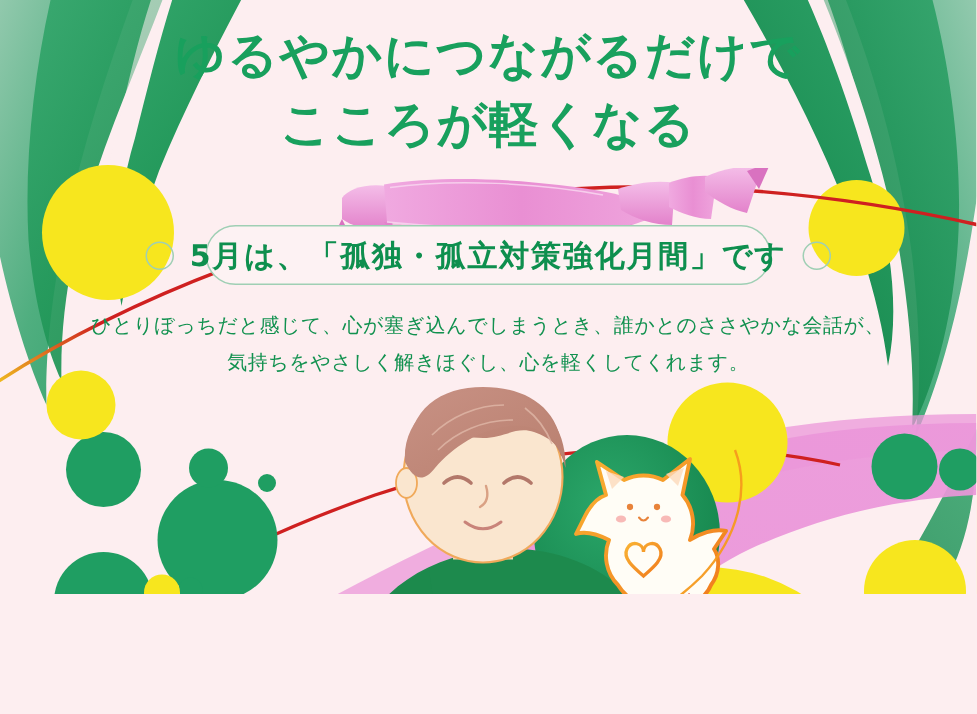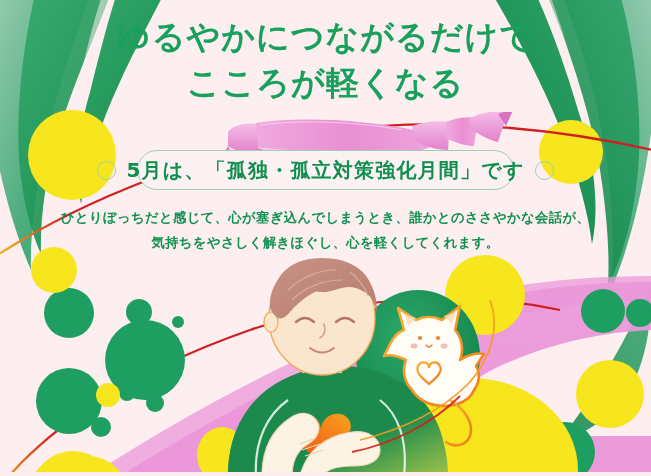--- a/index.html
+++ b/index.html
@@ -2,21 +2,21 @@
 <html><head>
 <meta charset="utf-8">
 <style>
   html,body{margin:0;padding:0;}
   body{
     width:651px;height:476px;overflow:hidden;
     font-family:"DejaVu Sans","Liberation Sans",sans-serif;
     background:#fdeef0;
   }
   #poster{
-    position:relative;width:651px;height:472px;overflow:hidden;
+    position:relative;width:651px;height:396px;overflow:hidden;
     background:#fef9c3;
   }
   #bg-svg{position:absolute;left:0;top:0;width:651px;height:476px;}
 
   
   #headline{
     position:absolute;left:0;top:14px;width:651px;
     text-align:center;z-index:40;
     color:#18a05d;
     font-weight:700;
@@ -41,21 +41,21 @@
     border:1.4px solid #9fcfb4;flex:0 0 auto;
   }
   #pill-text{
     color:#0e8f4e;font-weight:700;font-size:20px;letter-spacing:1.2px;
     margin:0 10px;white-space:nowrap;
   }
 
   
   #body-copy{
     position:absolute;left:0;top:206px;width:651px;text-align:center;
-    z-index:40;color:#11914f;font-weight:700;font-size:13.3px;
+    z-index:40;color:#11914f;font-weight:400;font-size:13.3px;
     line-height:1.85;letter-spacing:.4px;
   }
   #body-copy .ln{display:block;}
 
   
   #illus{position:absolute;left:0;top:0;width:651px;height:476px;z-index:30;}
 </style>
 </head>
 <body>
 

